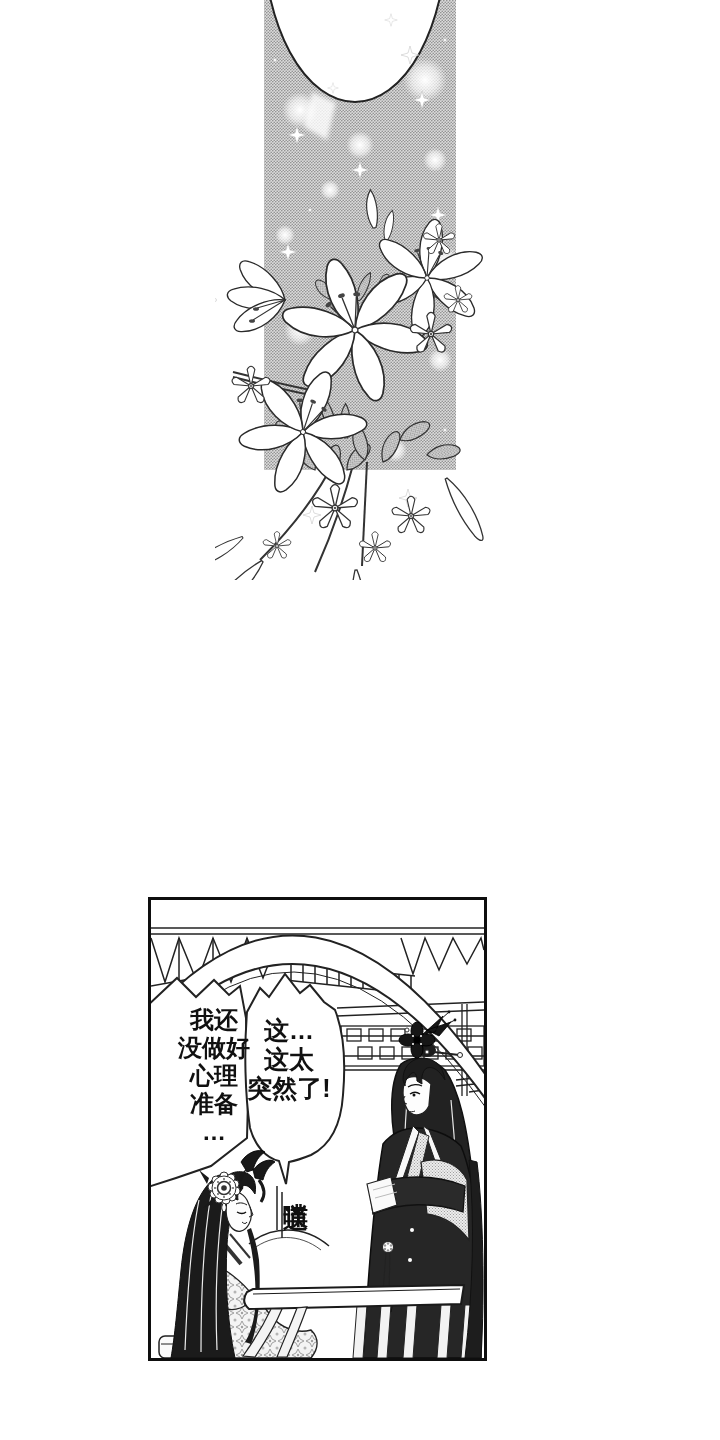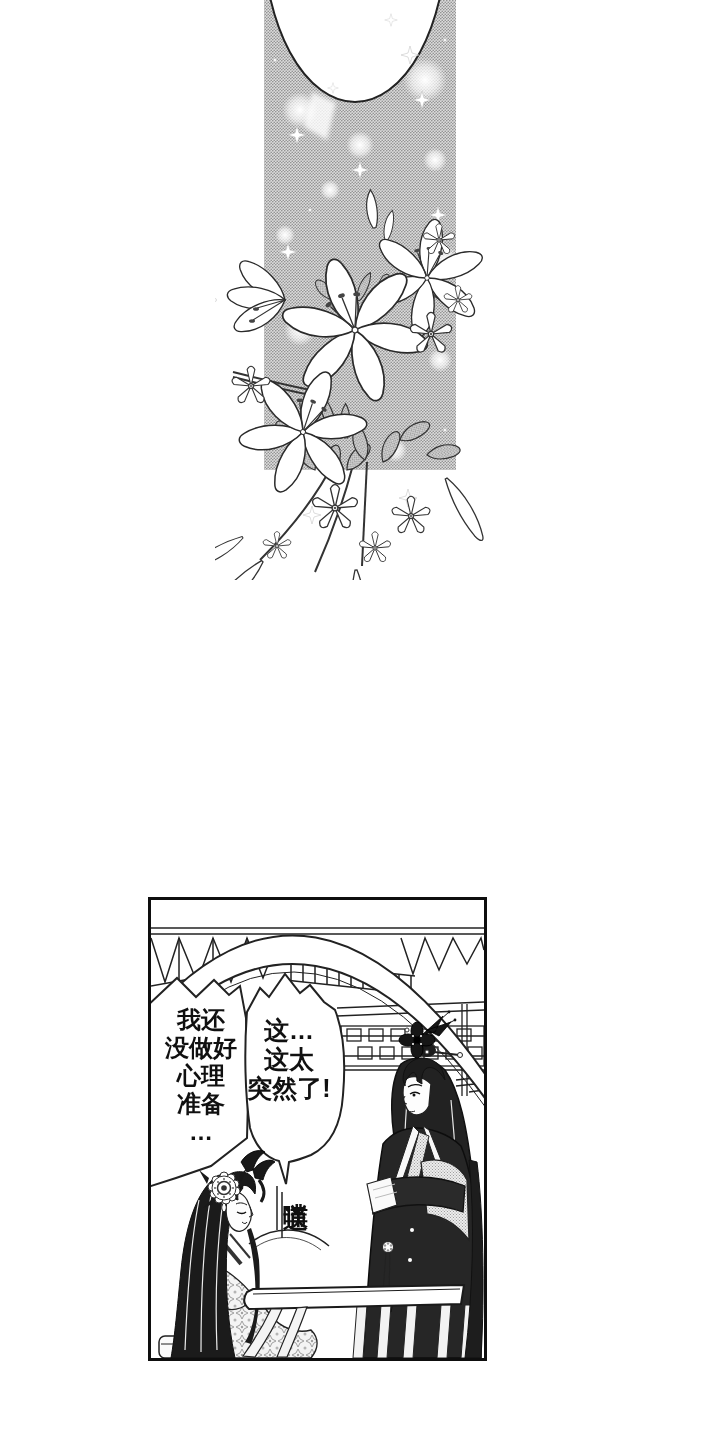--- a/index.html
+++ b/index.html
@@ -5,21 +5,21 @@
   html,body{margin:0;padding:0;background:#ffffff;}
   .page{position:relative;width:720px;height:1440px;background:#fff;overflow:hidden;
         font-family:"Liberation Sans", sans-serif;color:#111;}
   .panel-top{position:absolute;left:215px;top:0;width:270px;height:580px;}
   .panel-top svg{display:block;}
   .panel-bottom{position:absolute;left:148px;top:897px;width:333px;height:458px;
         border:3px solid #0e0e0e;background:#fff;overflow:hidden;}
   .panel-bottom svg{position:absolute;left:0;top:0;}
   .bubble-text{position:absolute;font-weight:bold;color:#101010;text-align:center;
         white-space:nowrap;}
-  .bubble-left-text{left:4px;top:106px;width:92px;font-size:24px;line-height:28px;}
+  .bubble-left-text{left:17px;top:106px;width:92px;font-size:24px;line-height:28px;}
   .bubble-right-text{left:86px;top:116px;width:104px;font-size:25px;line-height:29px;}
   .sfx-text{position:absolute;left:129px;top:282px;writing-mode:vertical-rl;
         text-orientation:upright;font-size:25px;font-weight:bold;color:#101010;
         letter-spacing:3px;}
 </style>
 </head>
 <body>
 
 <div class="page">
 

